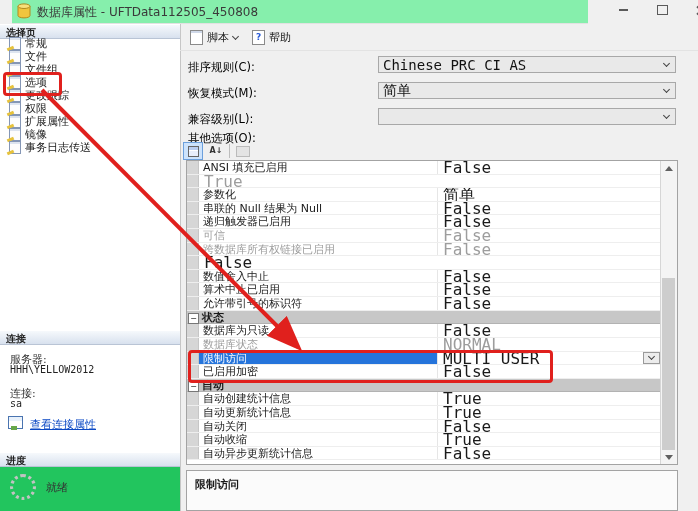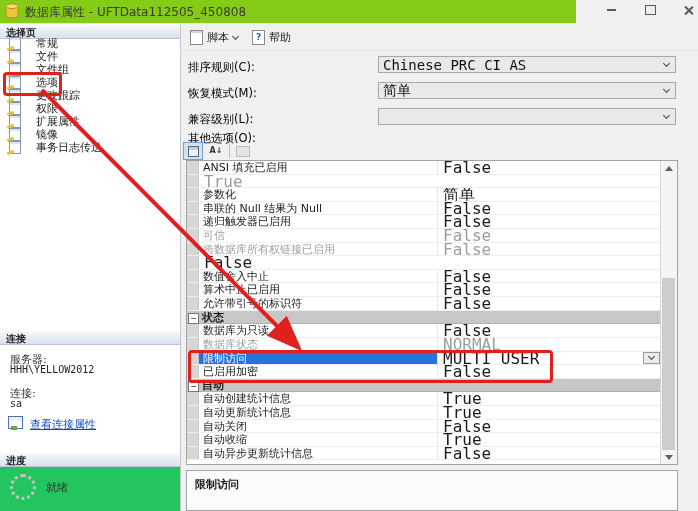--- a/index.html
+++ b/index.html
@@ -1,35 +1,35 @@
 <!DOCTYPE html>
 <html><head>
 <meta charset="utf-8">
 <style>
   html,body{margin:0;padding:0}
   body{width:698px;height:511px;position:relative;overflow:hidden;background:#f0f0f0;
        font-family:"DejaVu Sans","Liberation Sans",sans-serif;font-size:11px;color:#1a1a1a;}
   .abs{position:absolute}
   
-  .titlebar{left:0;top:0;width:576px;height:23px;background:#84cc16;border-bottom:1px solid #e2e2e2}
+  .titlebar{left:12px;top:0;width:576px;height:23px;background:#86efac;border-bottom:1px solid #e2e2e2}
   .title-text{left:25px;top:4px;font-size:12px;color:#3a3a3a;white-space:nowrap}
   .db-icon{left:5px;top:3px}
   .wbtn{top:1px;width:22px;height:18px;display:flex;align-items:center;justify-content:center;cursor:default}
   .g-min{width:9px;height:2px;background:#5a5a5a}
   .g-max{width:9px;height:8px;border:1.5px solid #5a5a5a}
   .g-close{position:relative;width:11px;height:11px}
   .g-close:before,.g-close:after{content:"";position:absolute;left:5px;top:0;width:1.6px;height:11px;background:#5a5a5a}
   .g-close:before{transform:rotate(45deg)}.g-close:after{transform:rotate(-45deg)}
   
   .sidebar{left:0;top:24px;width:180px;height:487px;background:#fff;border-right:1px solid #c6c6c6}
   .phead{position:absolute;left:0;width:180px;height:15px;line-height:15px;padding-left:6px;box-sizing:border-box;
          font-weight:bold;font-size:10px;color:#222;background:linear-gradient(#f6f9fc,#d8e1ee);
          border-top:1px solid #fff;border-bottom:1px solid #b9c4d5}
   .page-list{position:absolute;left:0;top:13px;width:180px}
-  .page-item{height:13px;display:flex;align-items:center;gap:15px;padding-left:9px;cursor:default;white-space:nowrap}
+  .page-item{height:13px;display:flex;align-items:center;gap:4px;padding-left:9px;cursor:default;white-space:nowrap}
   .pgicon{width:10px;height:11px;background:#fdfdfd;border:1px solid #8496b5;flex:none;position:relative;box-shadow:inset 0 2px #dde4ef}
   .pgicon:after{content:"";position:absolute;left:-3px;bottom:-1px;width:7px;height:3px;background:#e6c23c;transform:rotate(-24deg)}
   .conn-body{position:absolute;left:0;top:321px;width:180px;height:122px;background:#fff}
   .lbl{color:#333}
   .mono{font-family:"DejaVu Sans Mono","Liberation Mono",monospace;font-size:10px;color:#222}
   .viewlink{color:#0a48c4;text-decoration:underline;cursor:pointer;white-space:nowrap}
   .linkicon{width:13px;height:11px;border:1px solid #4a74b0;background:linear-gradient(#e8f1fb 40%,#fff 40%);position:relative}
   .linkicon:after{content:"";position:absolute;left:2px;bottom:-2px;width:6px;height:4px;background:#67a74a}
   .prog-body{position:absolute;left:0;top:443px;width:180px;height:44px;background:#22c55e}
   .spinner{width:20px;height:20px;border:3px dotted #c3c3c3;border-radius:50%}

